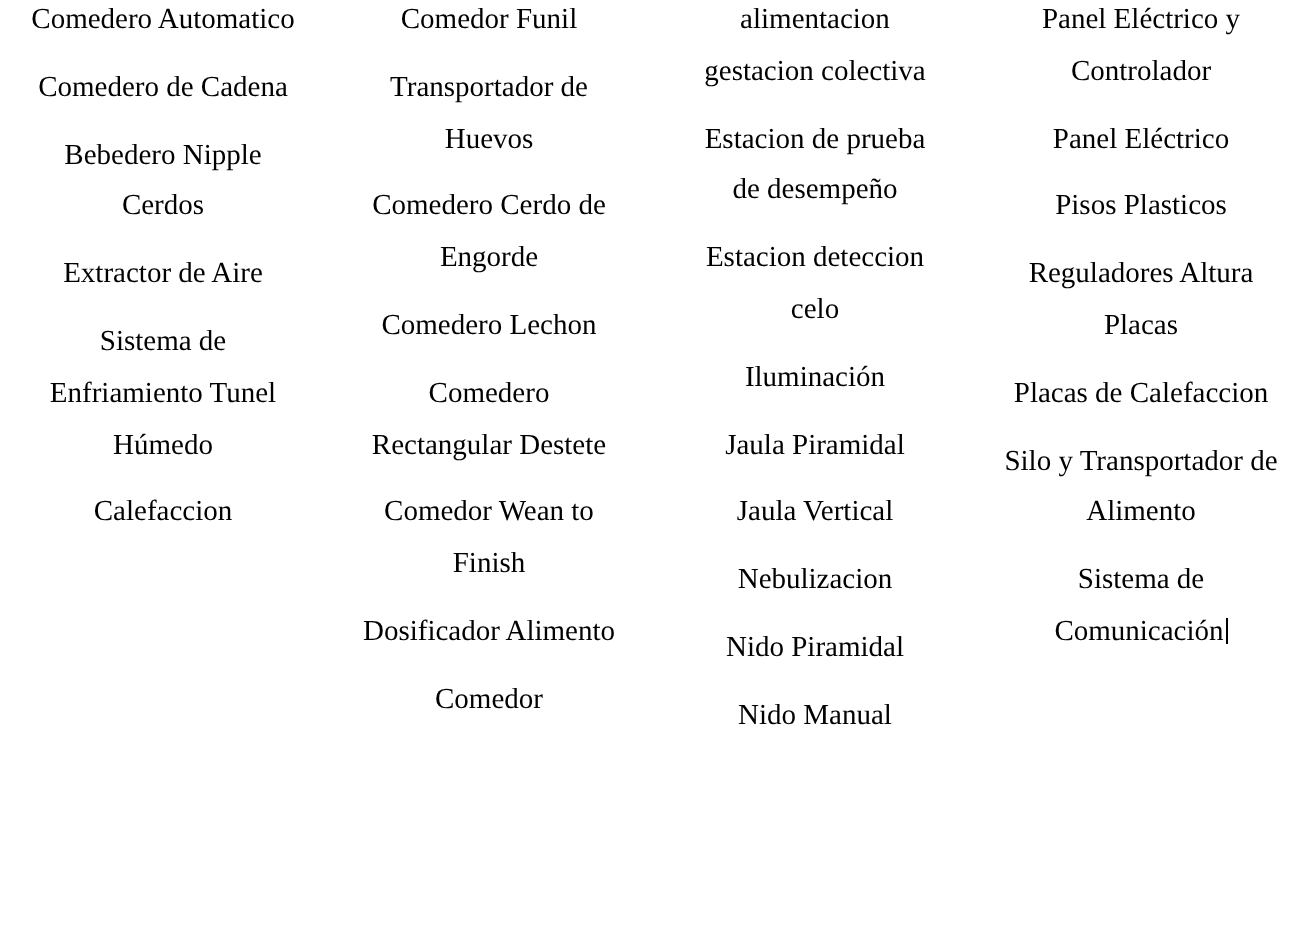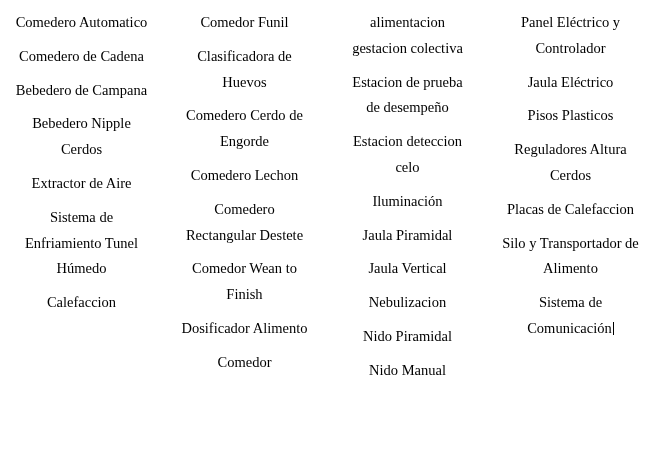--- a/index.html
+++ b/index.html
@@ -19,21 +19,21 @@
     width: 652px;
     height: 465px;
     box-sizing: border-box;
   }
   .column {
     flex: 1 1 0;
     display: flex;
     flex-direction: column;
     align-items: center;
     text-align: center;
-    padding: 16px 6px;
+    padding: 4px 6px;
     box-sizing: border-box;
   }
   .item {
     font-size: 14.5px;
     line-height: 1.78;
     margin: 0 0 8px 0;
     padding: 0;
     width: 100%;
     text-align: center;
     word-wrap: break-word;
@@ -55,30 +55,29 @@
     margin-left: 1px;
   }
 </style>
 </head>
 <body>
 
 <div class="columns">
   <div class="column col-1">
     <div class="item">Comedero Automatico</div>
     <div class="item">Comedero de Cadena</div>
-    <div class="item">Bebedero de Campana</div>
     <div class="item">Bebedero Nipple Cerdos</div>
     <div class="item">Extractor de Aire</div>
     <div class="item">Sistema de Enfriamiento Tunel Húmedo</div>
     <div class="item">Calefaccion</div>
   </div>
 
   <div class="column col-2">
     <div class="item">Comedor Funil</div>
-    <div class="item">Clasificadora de Huevos</div>
+    <div class="item">Transportador de Huevos</div>
     <div class="item">Comedero Cerdo de Engorde</div>
     <div class="item">Comedero Lechon</div>
     <div class="item">Comedero Rectangular Destete</div>
     <div class="item">Comedor Wean to Finish</div>
     <div class="item">Dosificador Alimento</div>
     <div class="item">Comedor</div>
   </div>
 
   <div class="column col-3">
     <div class="item">alimentacion gestacion colectiva</div>
@@ -87,20 +86,20 @@
     <div class="item">Iluminación</div>
     <div class="item">Jaula Piramidal</div>
     <div class="item">Jaula Vertical</div>
     <div class="item">Nebulizacion</div>
     <div class="item">Nido Piramidal</div>
     <div class="item">Nido Manual</div>
   </div>
 
   <div class="column col-4">
     <div class="item">Panel Eléctrico y Controlador</div>
-    <div class="item">Jaula Eléctrico</div>
+    <div class="item">Panel Eléctrico</div>
     <div class="item">Pisos Plasticos</div>
-    <div class="item">Reguladores Altura Cerdos</div>
+    <div class="item">Reguladores Altura Placas</div>
     <div class="item">Placas de Calefaccion</div>
     <div class="item">Silo y Transportador de Alimento</div>
     <div class="item"><span>Sistema de Comunicación</span><span class="caret"></span></div>
   </div>
 </div>
 
 </body></html>

